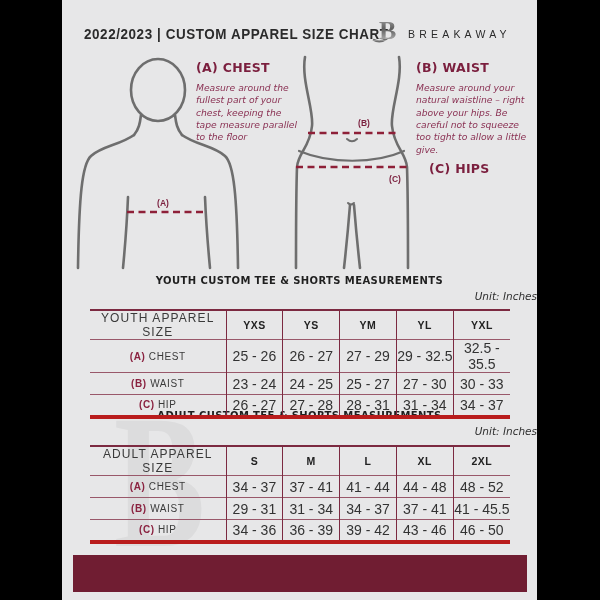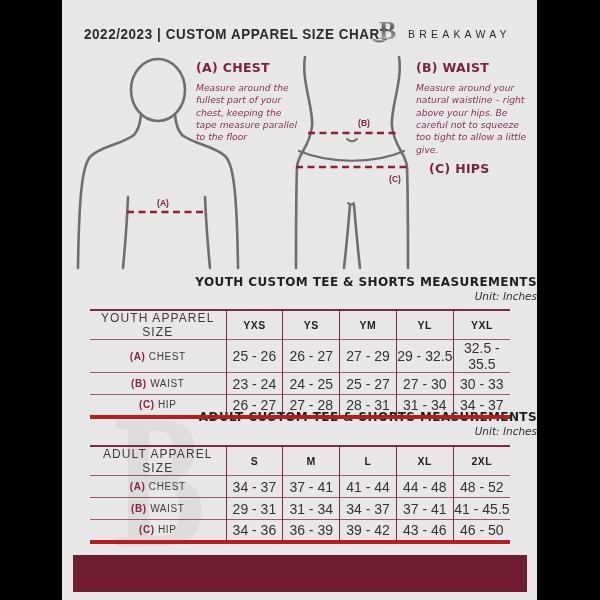--- a/index.html
+++ b/index.html
@@ -20,21 +20,21 @@
   .guide{position:absolute;}
   .guide h3{margin:0;font-size:12.5px;font-weight:bold;color:#7b1f3e;letter-spacing:.3px;
             font-family:"DejaVu Sans",sans-serif;}
   .guide p{margin:7px 0 0 0;font-size:9.2px;font-style:italic;color:#8a3153;
            line-height:1.34;font-family:"DejaVu Sans",sans-serif;}
   .g-chest{left:134px;top:60px;width:107px;}
   .g-waist{left:354px;top:60px;width:119px;}
   .g-hips{left:354px;top:161px;width:125px;margin-left:13px;}
 
   
-  .tbl-title{position:absolute;width:475px;text-align:right;font-size:12px;font-weight:bold;
+  .tbl-title{position:absolute;width:475px;text-align:center;font-size:10px;font-weight:bold;
              color:#1f1f1f;letter-spacing:.4px;font-family:"DejaVu Sans",sans-serif;}
   .tbl-unit{position:absolute;width:475px;text-align:right;font-size:10.5px;font-style:italic;
             color:#2e2e2e;font-family:"DejaVu Sans",sans-serif;}
   table.size{position:absolute;left:28px;width:420px;border-collapse:collapse;table-layout:fixed;
              background:transparent;z-index:2;}
   table.size th,table.size td{padding:0;vertical-align:middle;text-align:center;
              font-family:"Liberation Sans",sans-serif;}
   table.size thead tr{height:25px;border-top:2px solid #7c2a41;border-bottom:1.5px solid #99586a;}
   table.size tbody tr{height:22px;border-bottom:1.5px solid #99586a;}
   table.size tbody tr:last-child{border-bottom:4px solid #b91c1c;}

